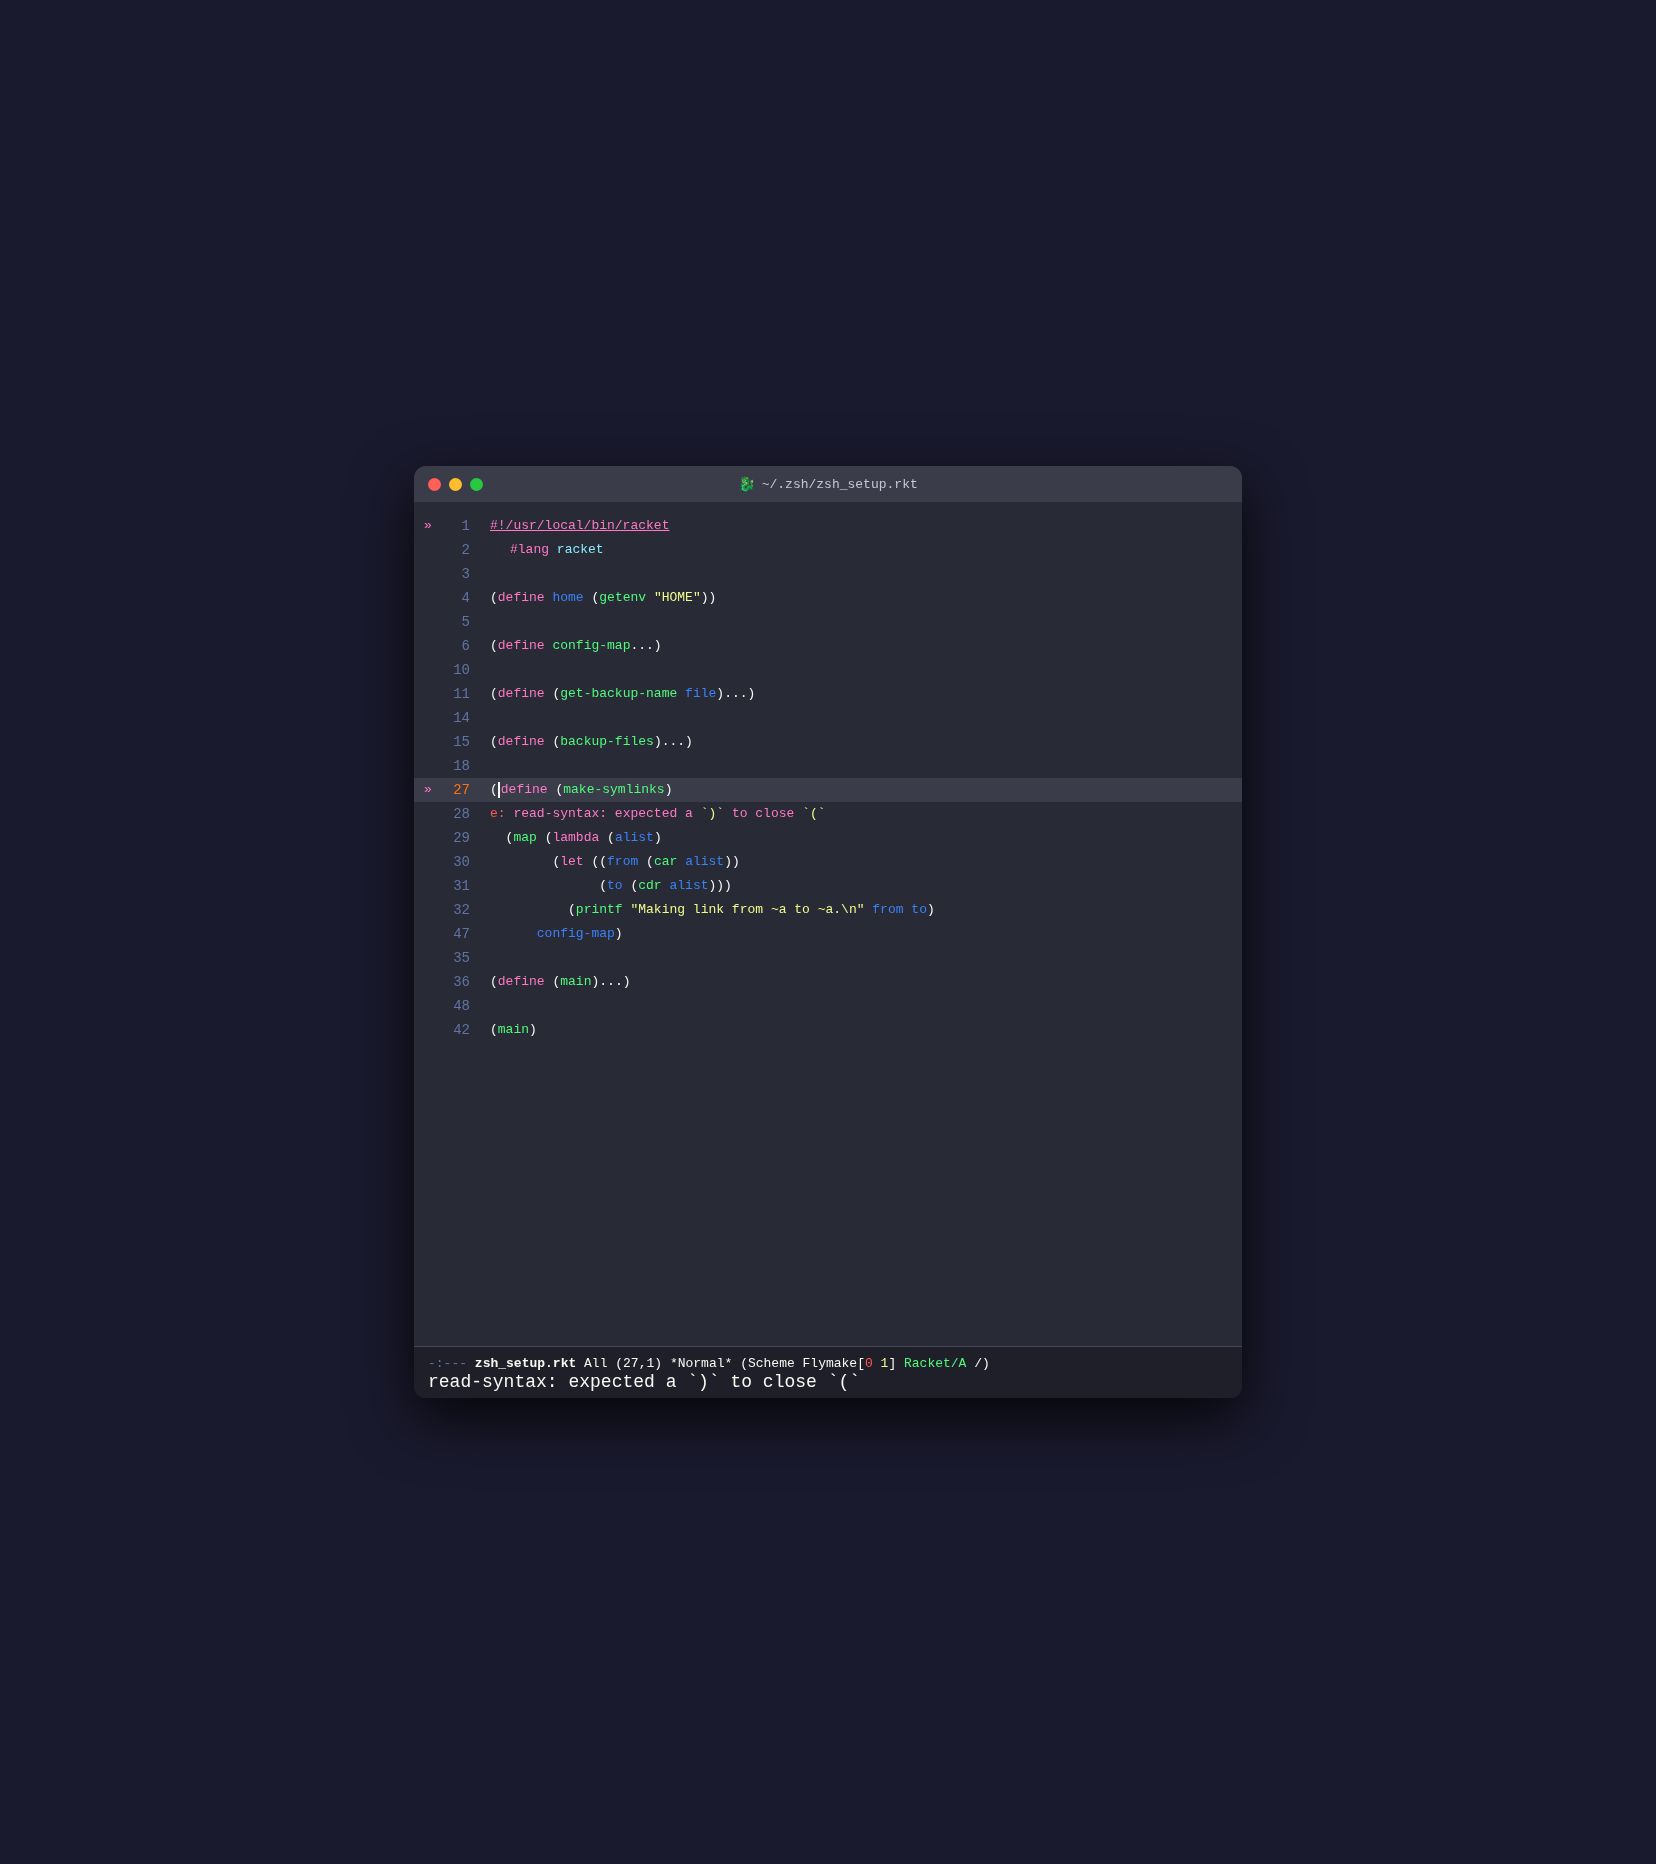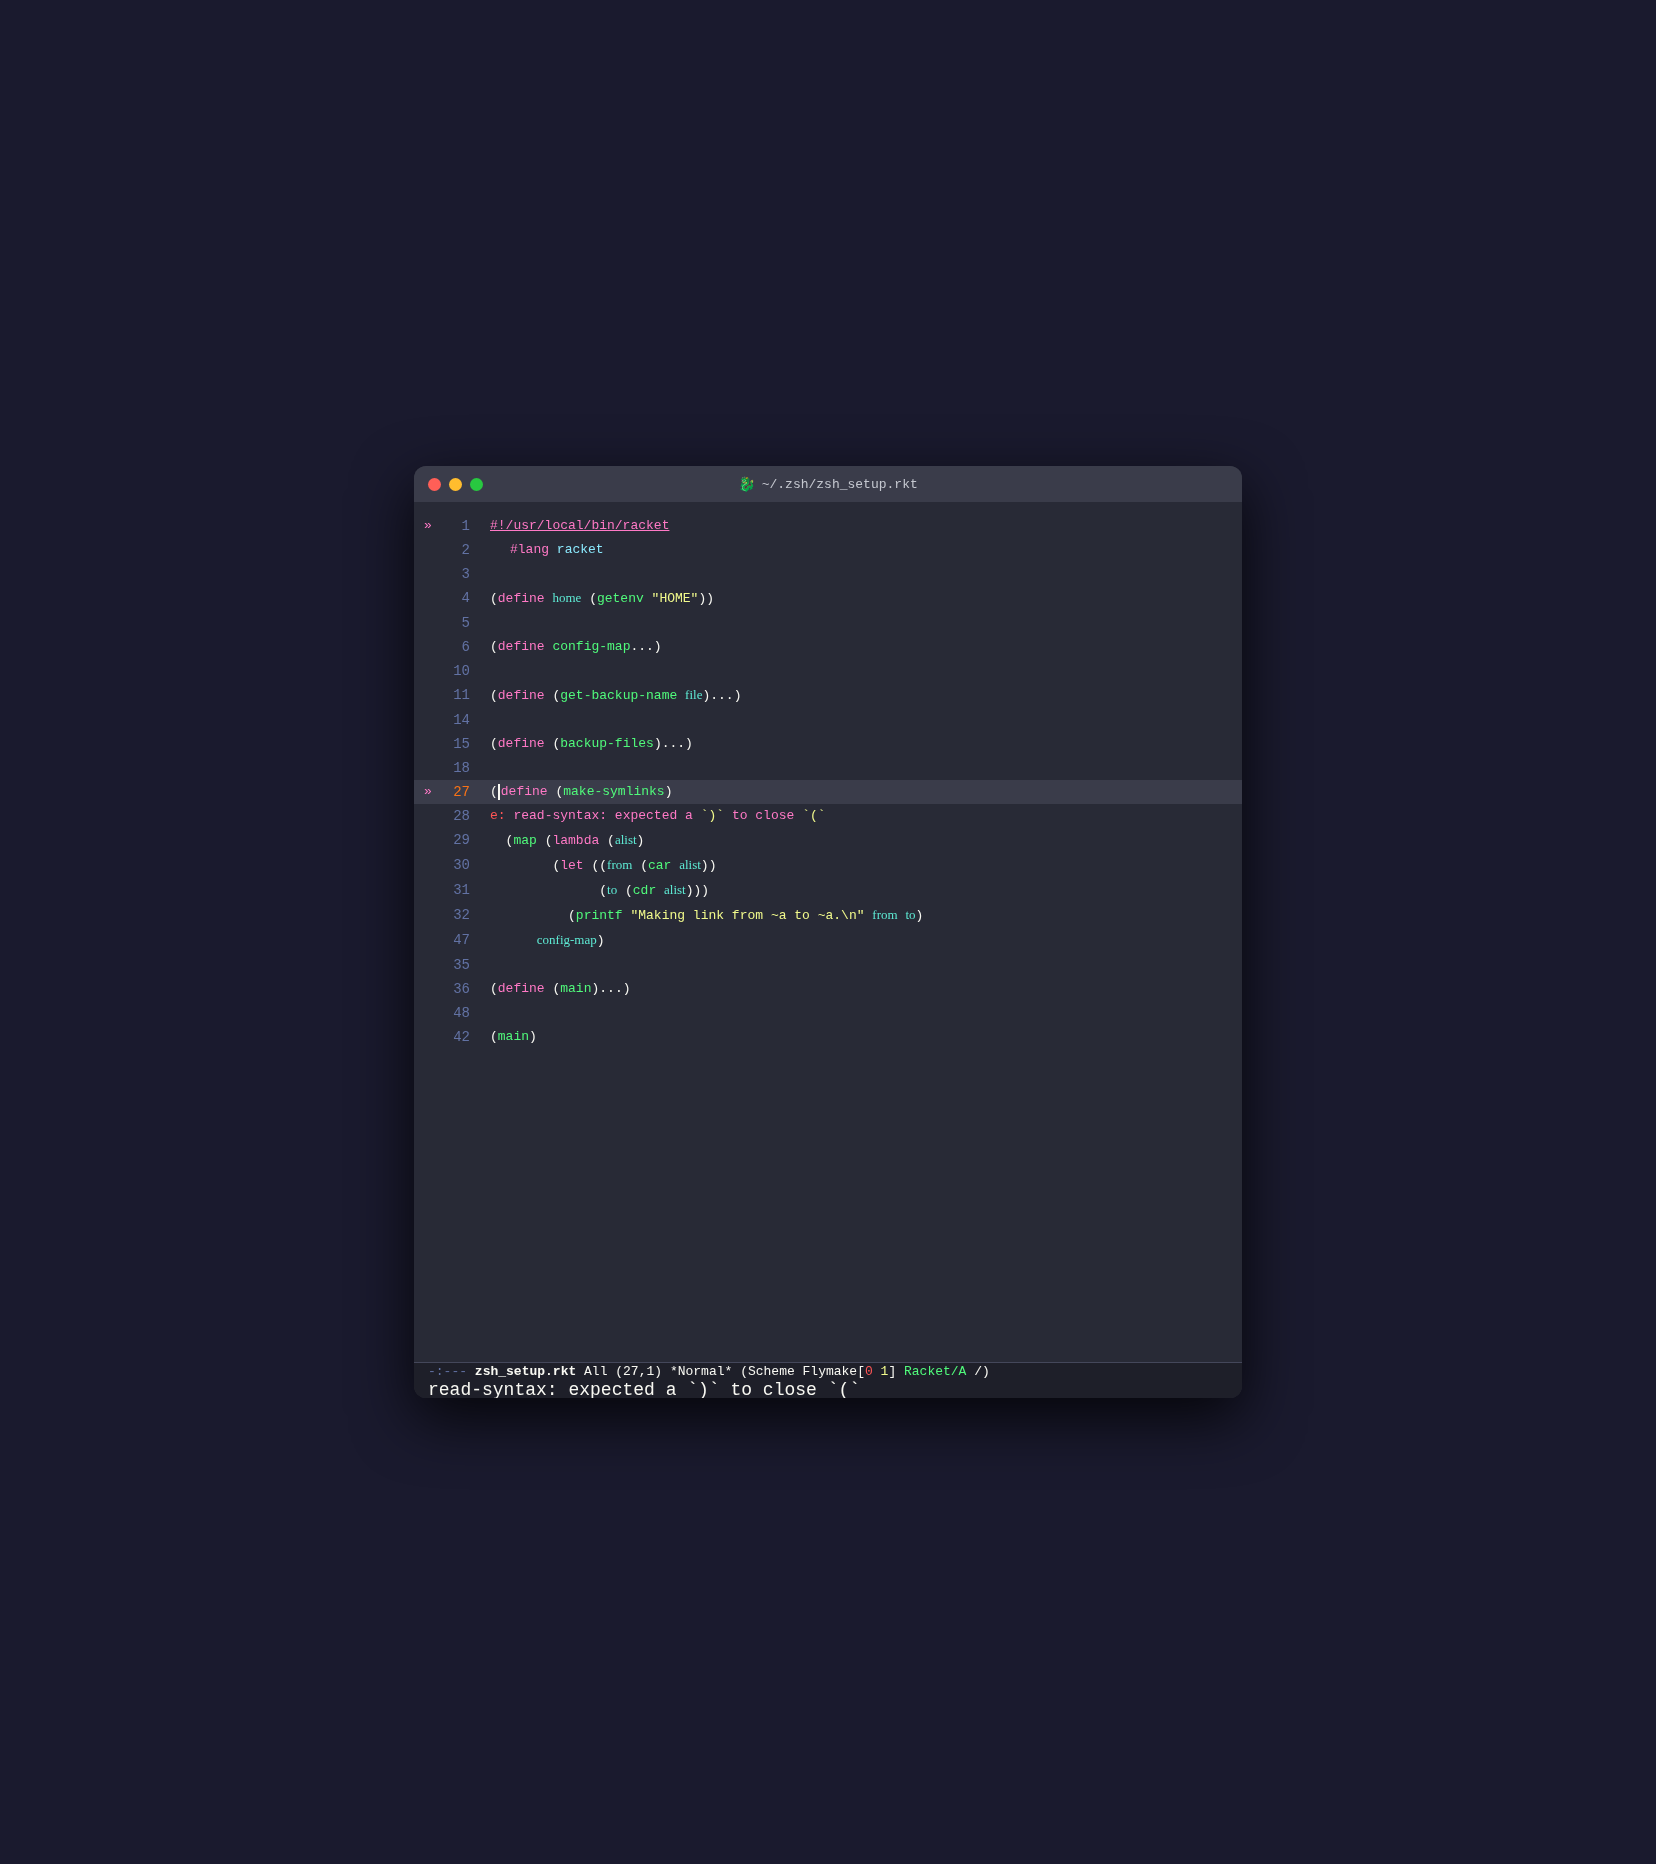--- a/index.html
+++ b/index.html
@@ -126,35 +126,35 @@
       color: #f8f8f2;
       font-size: 13px;
     }
 
     
     .kw-define { color: #ff79c6; } 
     .kw-lang { color: #ff79c6; margin-left: 20px; }
     .fn-name { color: #50fa7b; } 
     .paren { color: #f8f8f2; }
     .string { color: #f1fa8c; } 
-    .var-name { color: #5eead4; font-family: Liberation Serif, serif; } 
+    .var-name { color: #3b82f6; } 
     .builtin { color: #50fa7b; }
     .shebang { color: #ff79c6; text-decoration: underline; }
     .error-word { color: #ff5555; }
     .cursor {
       display: inline-block;
       width: 2px;
       height: 16px;
       background: #f8f8f2;
       vertical-align: middle;
       margin-right: 1px;
     }
 
     .statusbar {
-      height: 36px;
+      height: 52px;
       background: #1e1f29;
       border-top: 1px solid #44475a;
       padding: 17px 14px;
       display: flex;
       flex-direction: column;
       justify-content: center;
     }
 
     .status-line1 {
       font-size: 13px;

